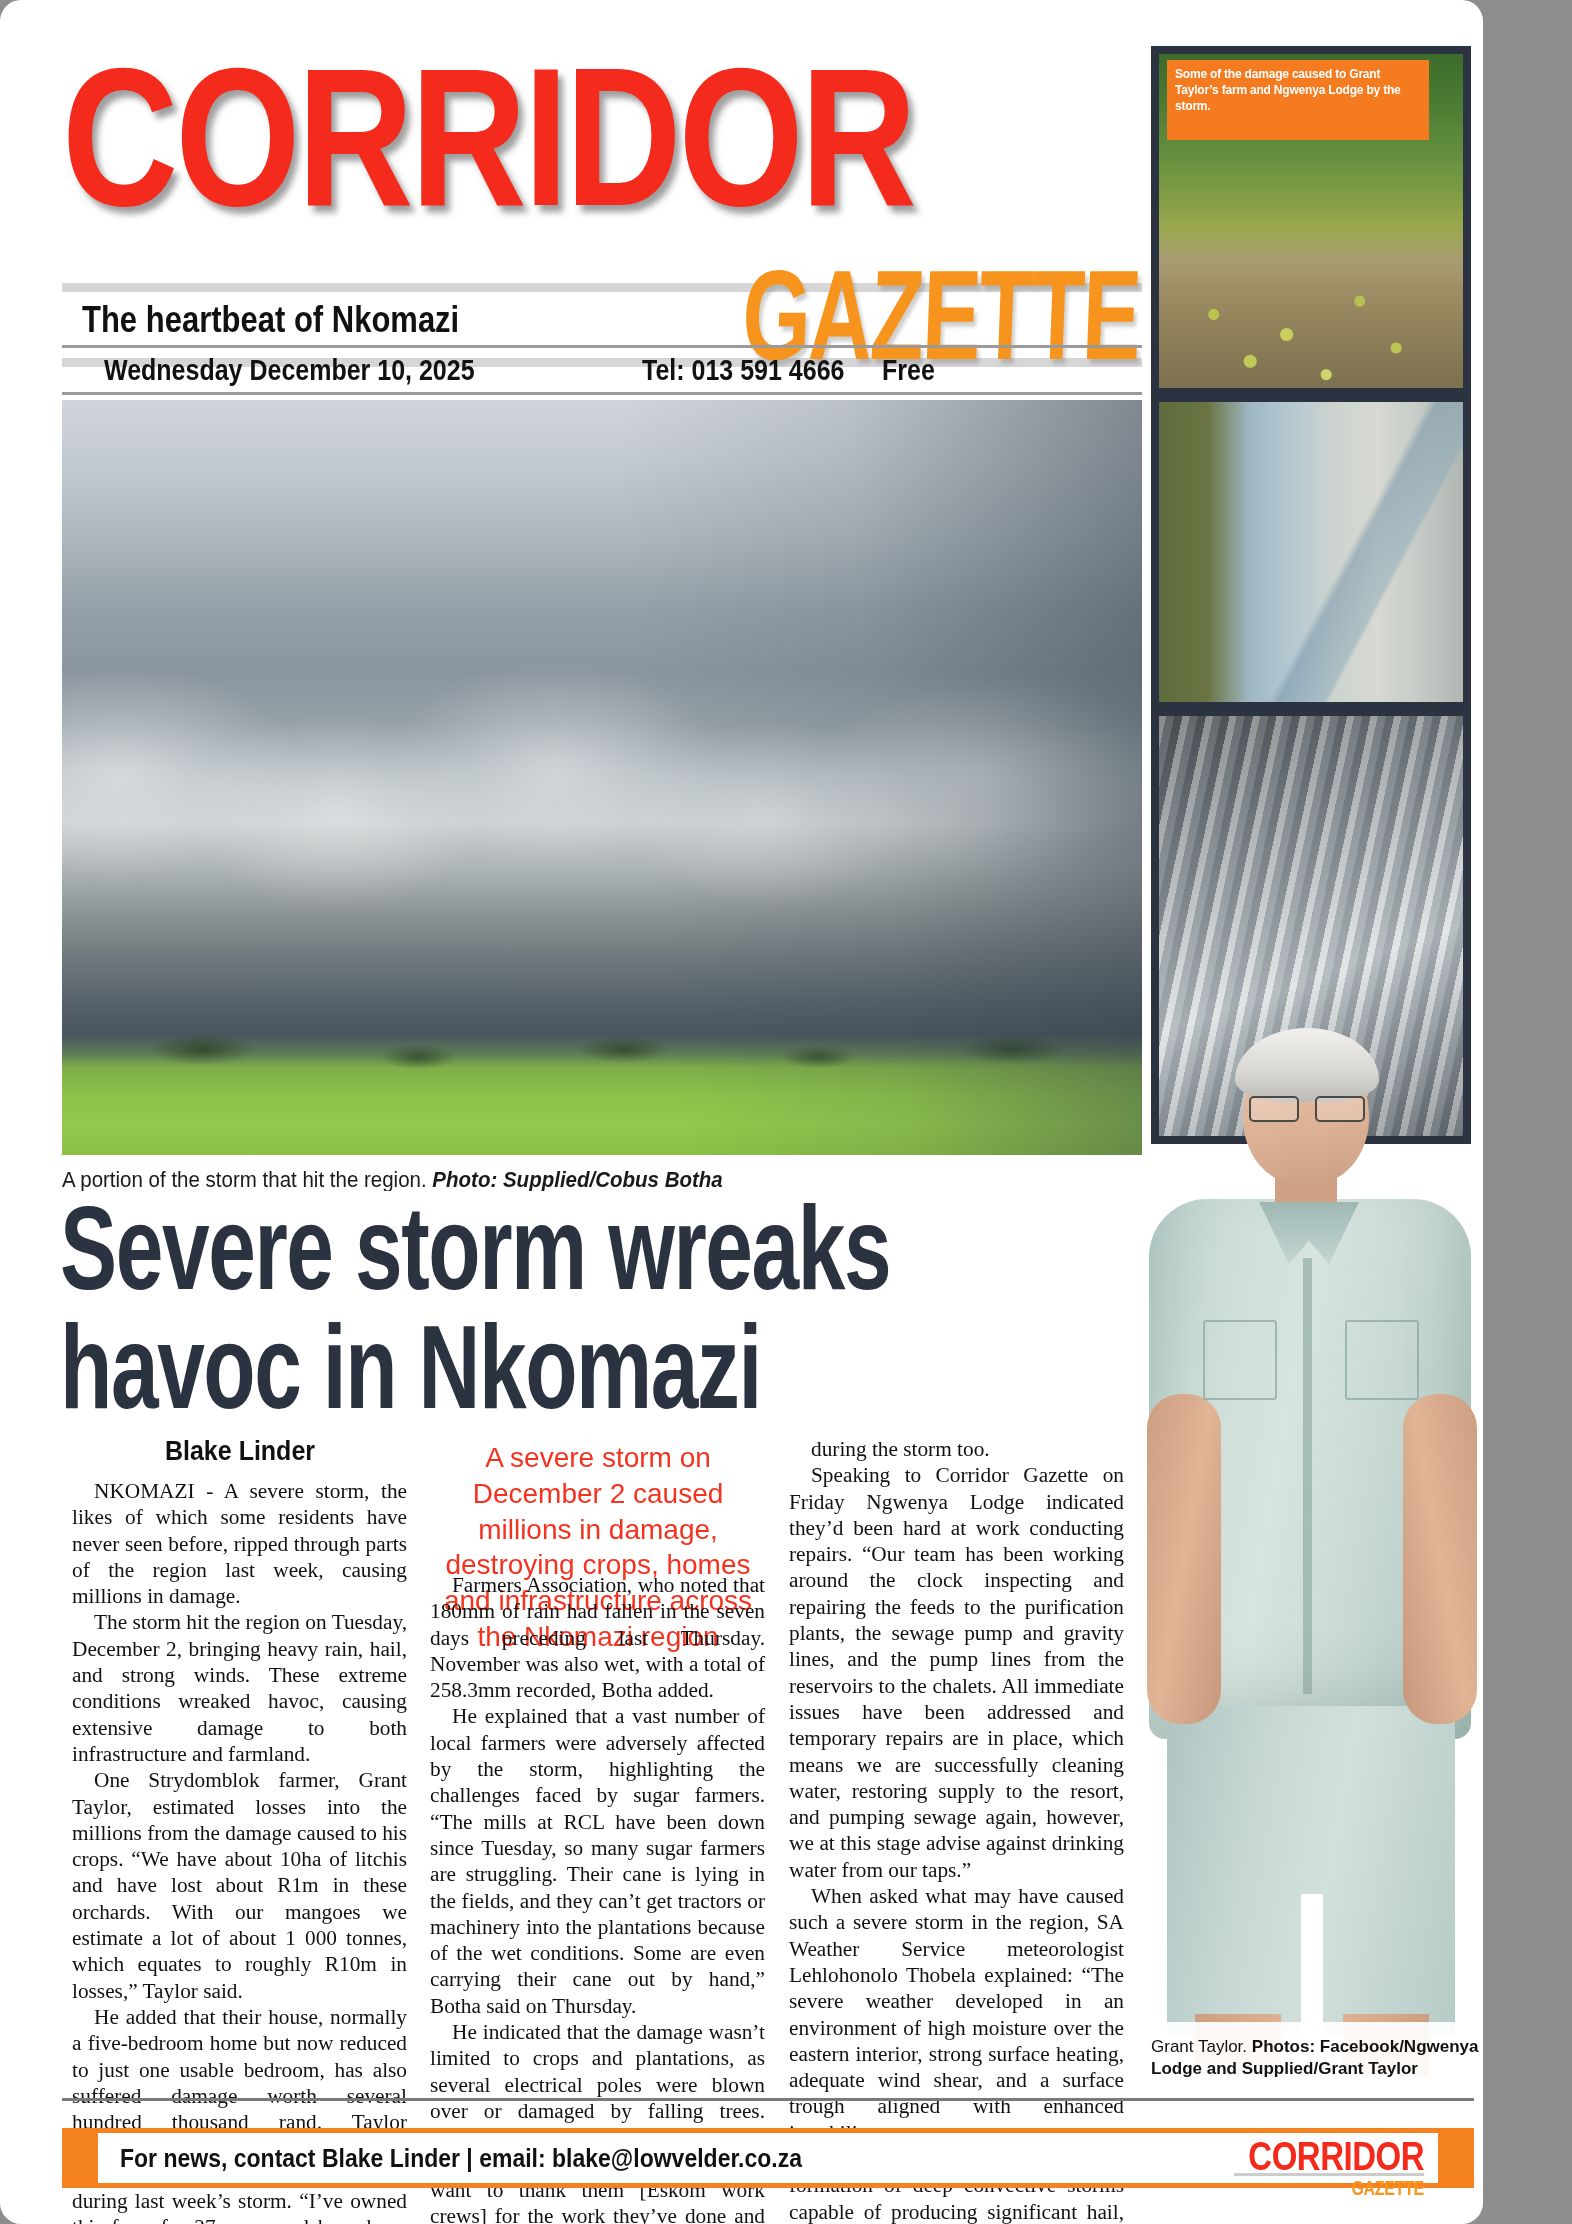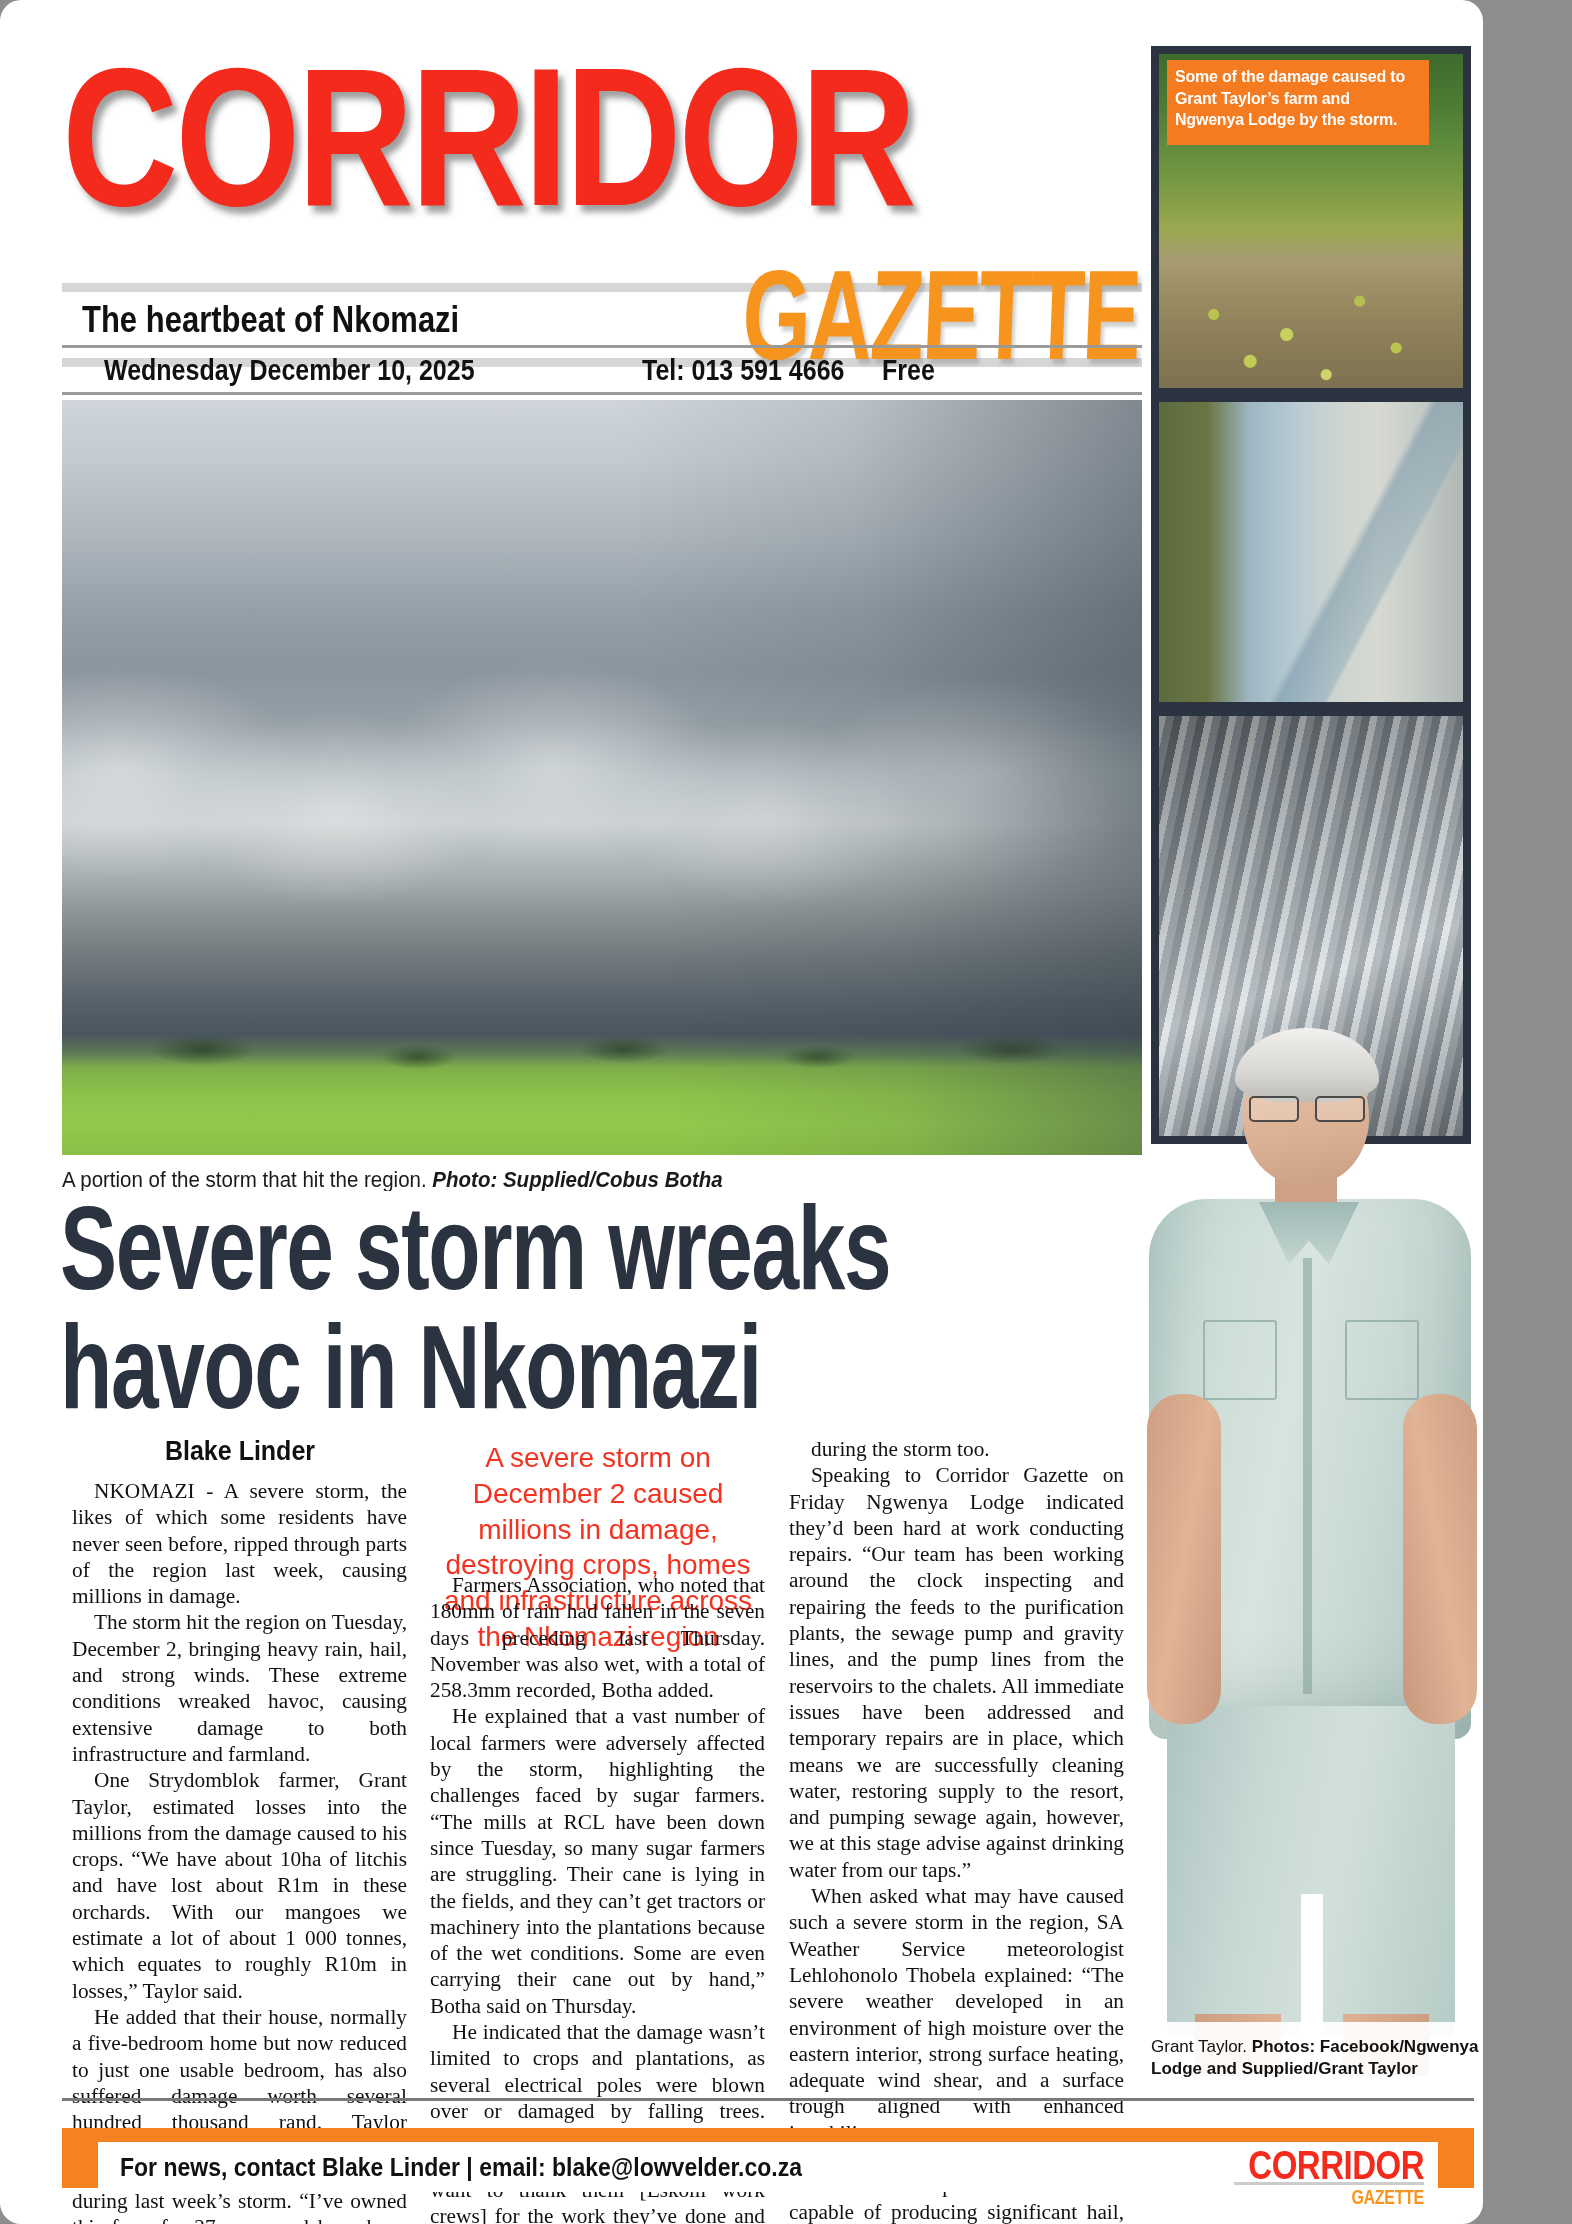--- a/index.html
+++ b/index.html
@@ -198,23 +198,23 @@
   }
   .rail-caption {
     position: absolute;
     left: 8px;
     top: 6px;
     width: 262px;
     background: #f47b20;
     color: #ffffff;
     font-family: "Liberation Sans", sans-serif;
     font-weight: 700;
-    font-size: 16px;
+    font-size: 12px;
     line-height: 1.35;
-    padding: 6px 8px 14px 8px;
+    padding: 6px 8px 25px 8px;
     box-sizing: border-box;
     letter-spacing: -0.2px;
   }
 
   
   .hero {
     position: absolute;
     left: 62px;
     top: 400px;
     width: 1080px;
@@ -508,21 +508,20 @@
   }
   .footer-inner {
     position: absolute;
     left: 36px;
     top: 5px;
     width: 1340px;
     height: 50px;
     background: #ffffff;
     display: flex;
     align-items: center;
-    margin-top: 9px;
   }
   .footer-text {
     margin-left: 22px;
     font-family: "Liberation Sans Narrow", "Liberation Sans", sans-serif;
     font-weight: 700;
     font-size: 23px;
     color: #111;
     transform: scaleY(1.14);
     white-space: nowrap;
   }

